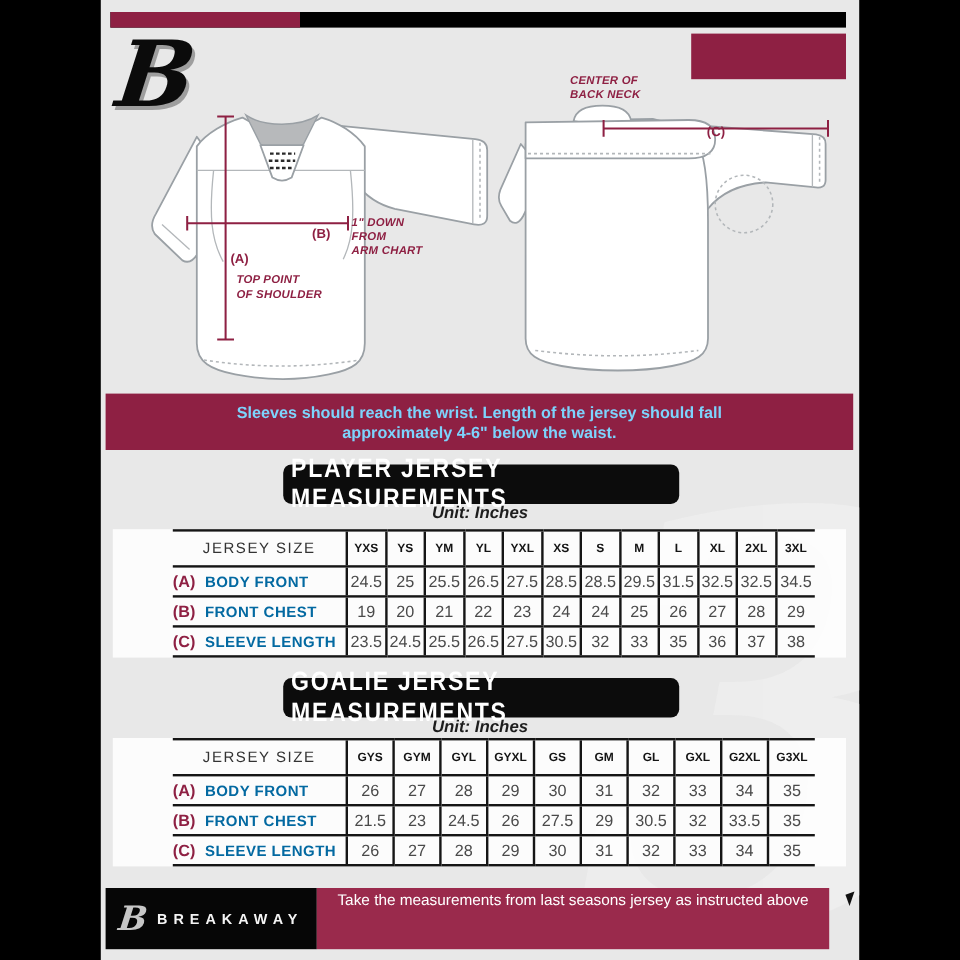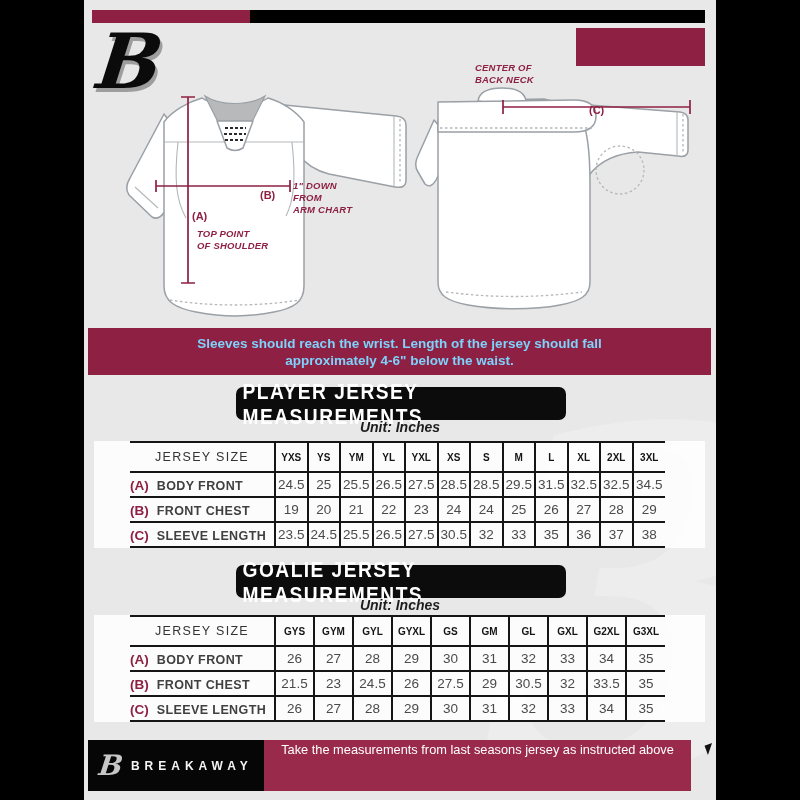--- a/index.html
+++ b/index.html
@@ -47,31 +47,31 @@
   #goalie-title{top:565px;}
   .unit{position:absolute;left:0;width:632px;text-align:center;font-style:italic;font-weight:bold;
     font-size:14px;color:#1d1d1d;z-index:3;}
   #player-unit{top:419px;}
   #goalie-unit{top:597px;}
 
   
   .table-panel{position:absolute;left:10px;width:611px;background:rgba(255,255,255,.86);z-index:2;}
   #player-panel{top:441px;}
   #goalie-panel{top:615px;}
-  .size-table{border-collapse:collapse;table-layout:fixed;margin-left:36px;width:535px;}
+  .size-table{border-collapse:collapse;table-layout:fixed;margin-left:50px;width:535px;}
   .size-table th,.size-table td{padding:0;border-top:2px solid var(--line);border-bottom:2px solid var(--line);
     border-left:2px solid var(--line);}
   .size-table tr>*:first-child{border-left:none;}
   .size-table thead tr{height:30px;}
   .size-table tbody tr{height:25px;}
   .lbl-head{font-size:12.5px;font-weight:normal;color:#333;letter-spacing:1.3px;text-align:center;width:145px;}
   .sz{font-size:10px;font-weight:bold;color:#141414;text-align:center;}
   .row-lbl{text-align:left;padding-left:24px;white-space:nowrap;}
   .key{color:var(--accent);font-weight:bold;font-size:13.5px;margin-right:8px;}
-  .rl{font-size:12.5px;font-weight:bold;color:#404040;letter-spacing:.4px;}
+  .rl{font-size:12.5px;font-weight:bold;color:#0369a1;letter-spacing:.4px;}
   .val{text-align:center;font-size:13.5px;color:#4a4a4a;}
 
   
   .watermark{position:absolute;left:398px;top:368px;z-index:1;font-family:"DejaVu Serif",serif;
     font-style:italic;font-weight:bold;font-size:470px;line-height:1;color:#efefef;opacity:.85;}
 
   
   .footer-black{position:absolute;left:4px;top:740px;width:176px;height:51px;background:#060606;
     display:flex;align-items:center;justify-content:center;gap:8px;z-index:3;}
   .footer-logo{font-family:"DejaVu Serif",serif;font-style:italic;font-weight:bold;font-size:28px;

